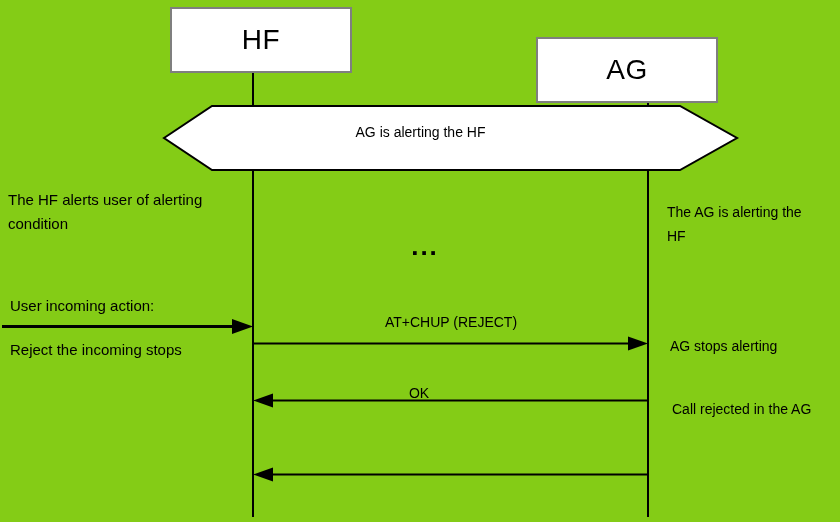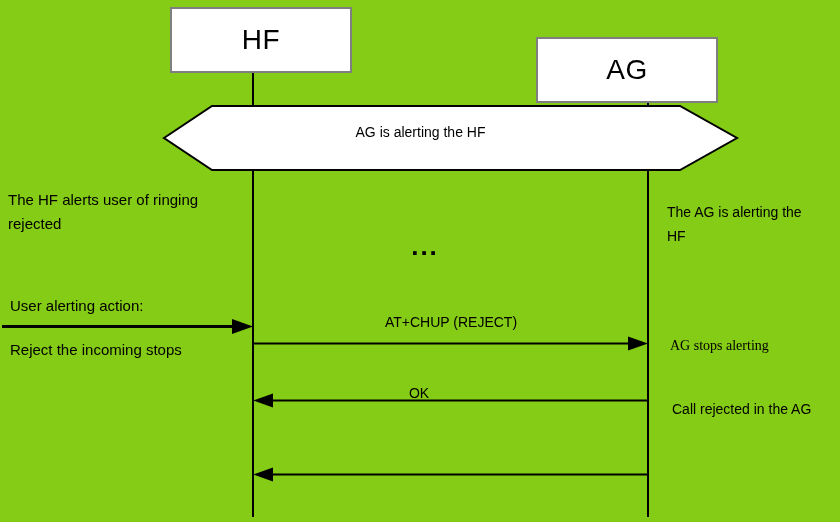--- a/index.html
+++ b/index.html
@@ -52,21 +52,21 @@
   }
   .note-user-action {
     left: 10px; top: 273px; width: 245px;
     font-size: 15px; line-height: 22px;
   }
   .msg-label { font-size: 14px; text-align: center; }
   .msg-atchup { left: 253px; top: 314px; width: 396px; }
   .msg-ok { left: 253px; top: 385px; width: 332px; }
   .msg-ciev { left: 337px; top: 449px; width: 300px; }
   .note-ag-stops {
-    left: 670px; top: 338px; width: 165px; font-size: 14px; font-family: Liberation Serif, serif;
+    left: 670px; top: 338px; width: 165px; font-size: 14px;
   }
   .note-call-rejected {
     left: 672px; top: 401px; width: 170px; font-size: 14px;
   }
 </style>
 </head>
 <body>
 
 <div class="stage">
 
@@ -92,28 +92,28 @@
 
   <div class="actor-box actor-hf">
     <span>HF</span>
   </div>
   <div class="actor-box actor-ag">
     <span>AG</span>
   </div>
 
   <div class="txt banner-label">AG is alerting the HF</div>
 
-  <div class="txt note-ringing">The HF alerts user of ringing rejected</div>
+  <div class="txt note-ringing">The HF alerts user of alerting condition</div>
   <div class="txt note-ag-alerting">The AG is alerting the
 HF</div>
 
   <div class="txt ellipsis">...</div>
 
   <div class="txt note-user-action">
-    <div>User alerting action:</div>
+    <div>User incoming action:</div>
     <div>Reject the incoming stops</div>
   </div>
 
   <div class="txt msg-label msg-ok">OK</div>
   <div class="txt msg-label msg-atchup">AT+CHUP (REJECT)</div>
 
   <div class="txt note-ag-stops">AG stops alerting</div>
   <div class="txt note-call-rejected">Call rejected in the AG</div>
 
 </div>

